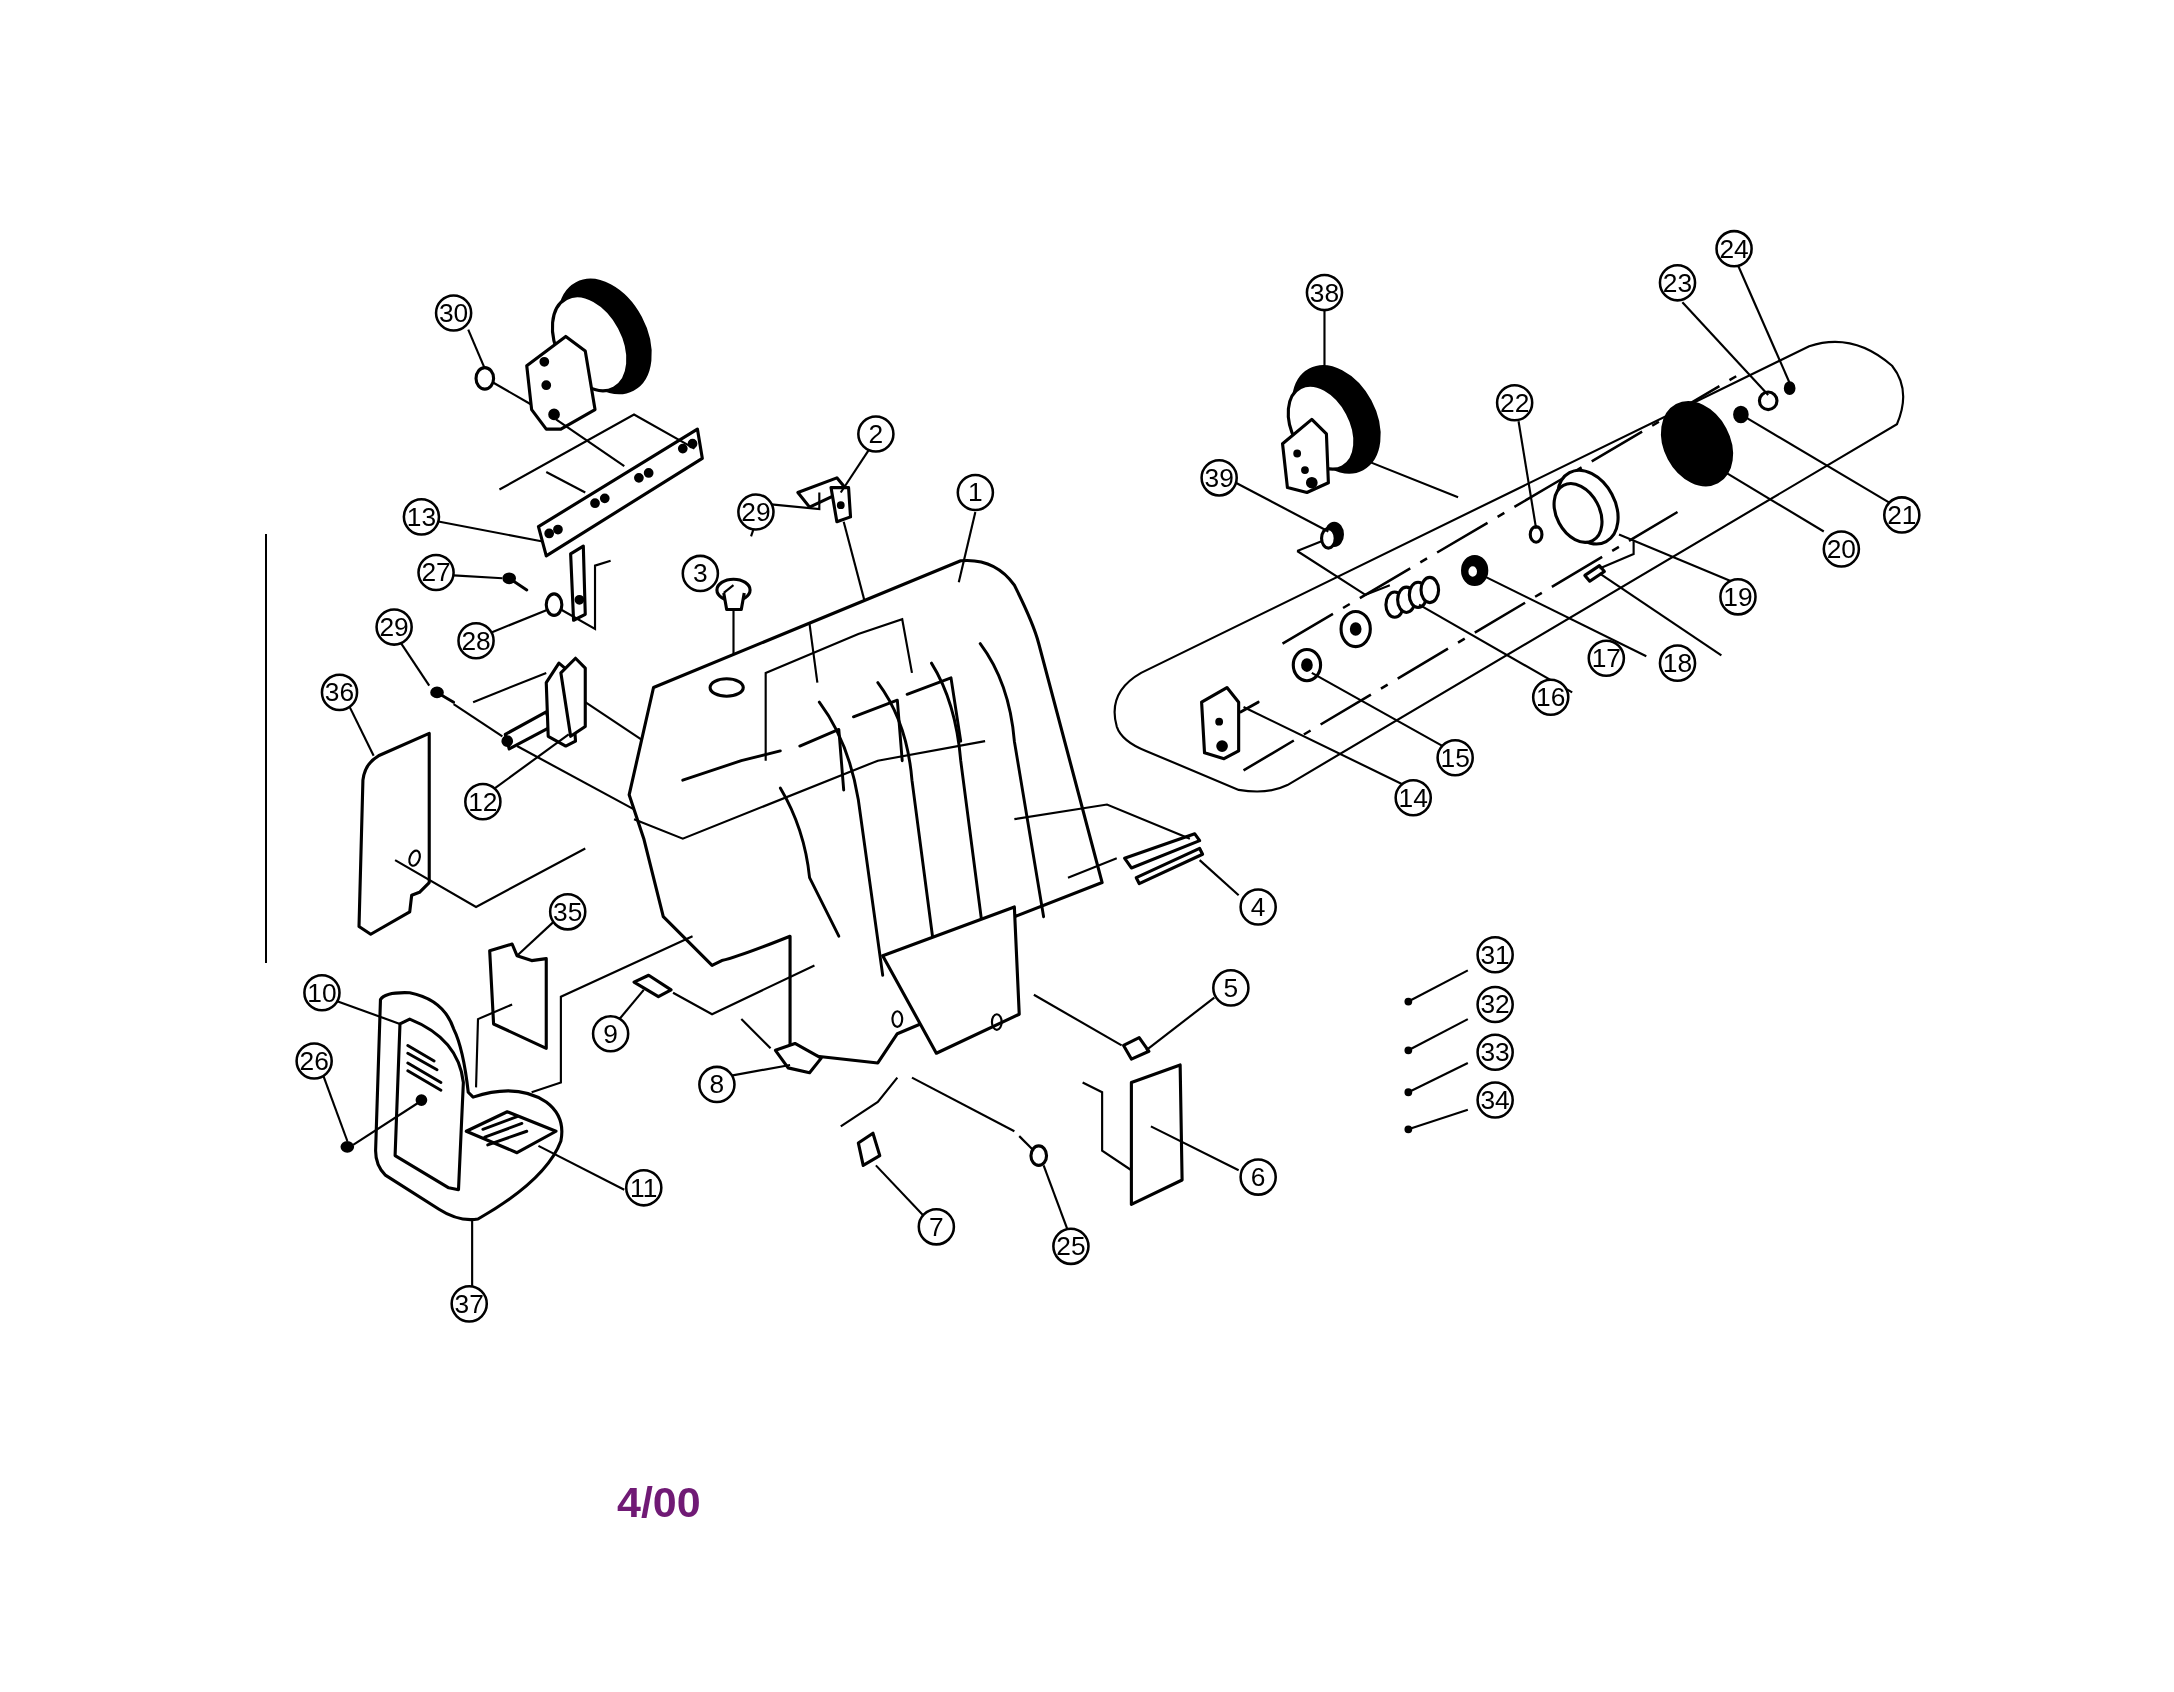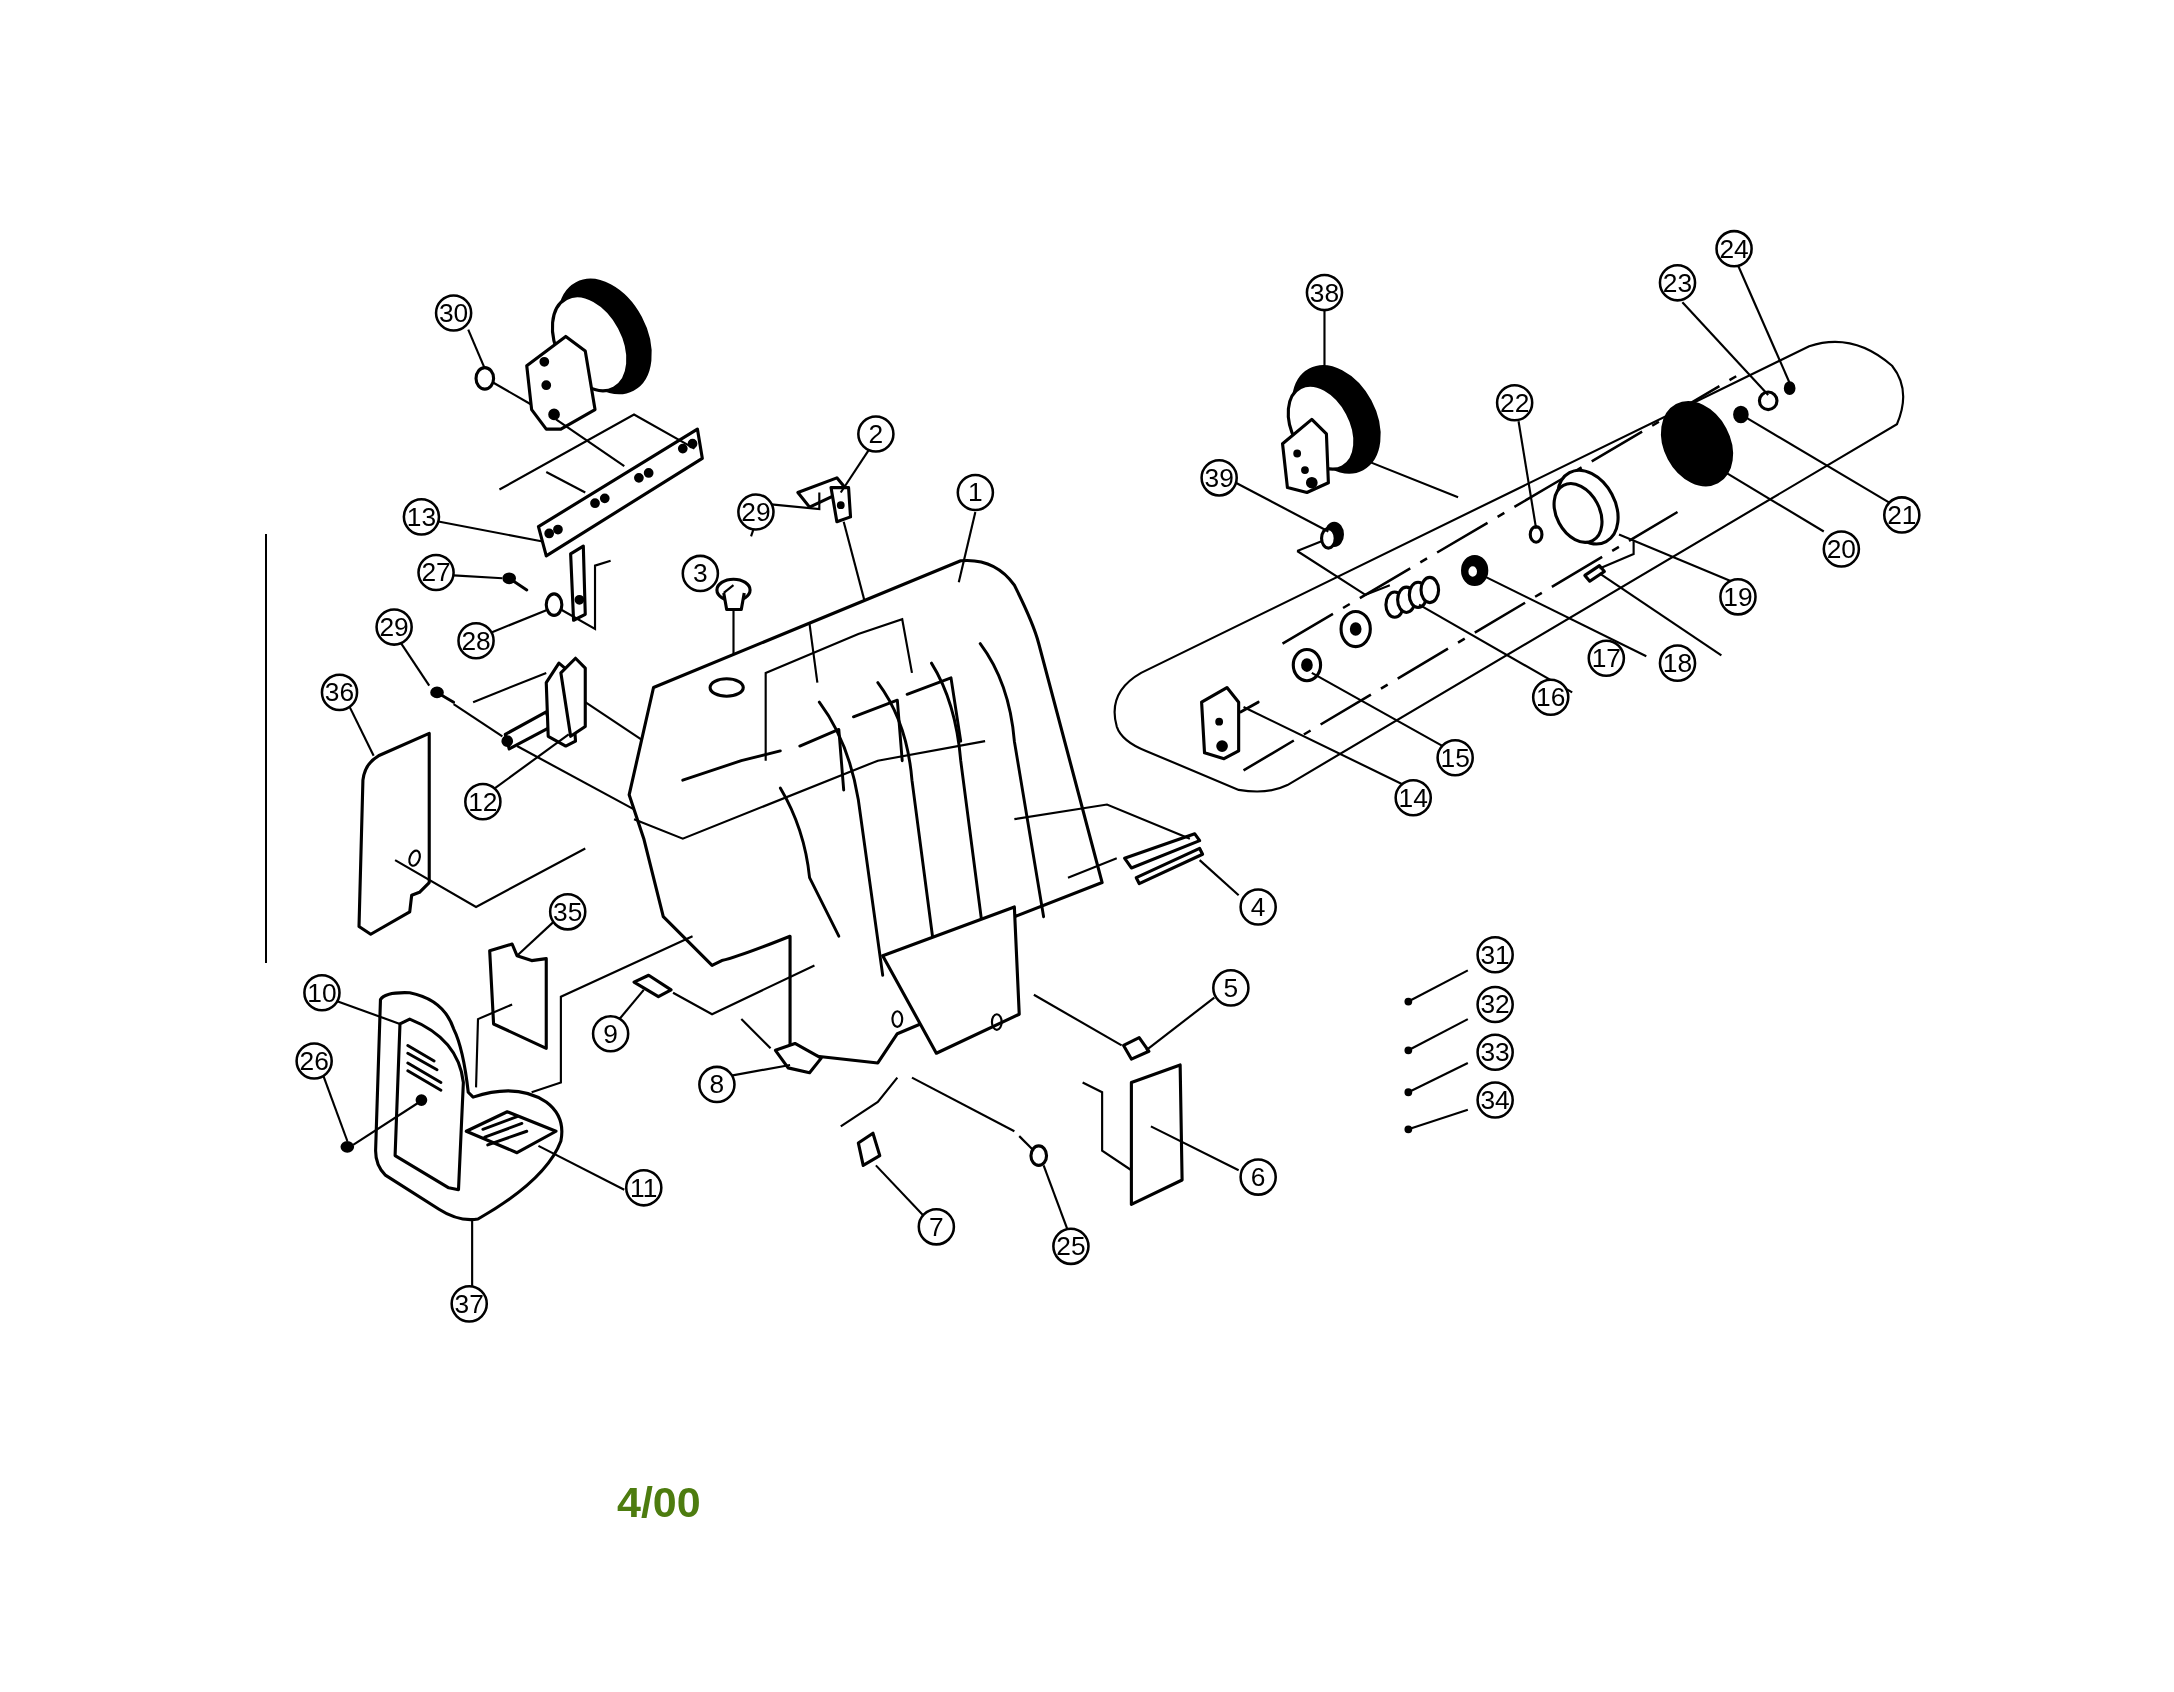--- a/index.html
+++ b/index.html
@@ -5,21 +5,21 @@
   html, body { margin: 0; padding: 0; background: #ffffff; }
   body { width: 2175px; height: 1692px; position: relative; overflow: hidden; font-family: "Liberation Sans", sans-serif; }
   #diagram { position: absolute; left: 0; top: 0; width: 2175px; height: 1692px; }
   .ln { stroke: #000; stroke-width: 3; fill: none; stroke-linejoin: round; stroke-linecap: round; }
   .thin { stroke: #000; stroke-width: 2.2; fill: none; }
   .dash { stroke: #000; stroke-width: 2.6; fill: none; stroke-dasharray: 60 12 8 12; }
   .part { stroke: #000; stroke-width: 3.2; fill: #fff; stroke-linejoin: round; }
   .dark { fill: #000; stroke: #000; stroke-width: 2; }
   .callout circle { fill: #fff; stroke: #000; stroke-width: 2.6; }
   .callout text { font-family: "Liberation Sans", sans-serif; font-size: 27px; fill: #000; text-anchor: middle; dominant-baseline: central; }
-  #footer-date { position: absolute; left: 617px; top: 1478px; font-weight: bold; font-size: 43px; color: #4d7c0f; font-family: "Liberation Sans", sans-serif; }
+  #footer-date { position: absolute; left: 617px; top: 1478px; font-weight: bold; font-size: 43px; color: #701a75; font-family: "Liberation Sans", sans-serif; }
   #left-rule { position: absolute; left: 265px; top: 534px; width: 2px; height: 429px; background: #000; }
 </style>
 </head>
 <body>
 
 <div id="left-rule"></div>
 
 <svg id="diagram" viewBox="0 0 2230 1735" xmlns="http://www.w3.org/2000/svg">
 
   <g>

